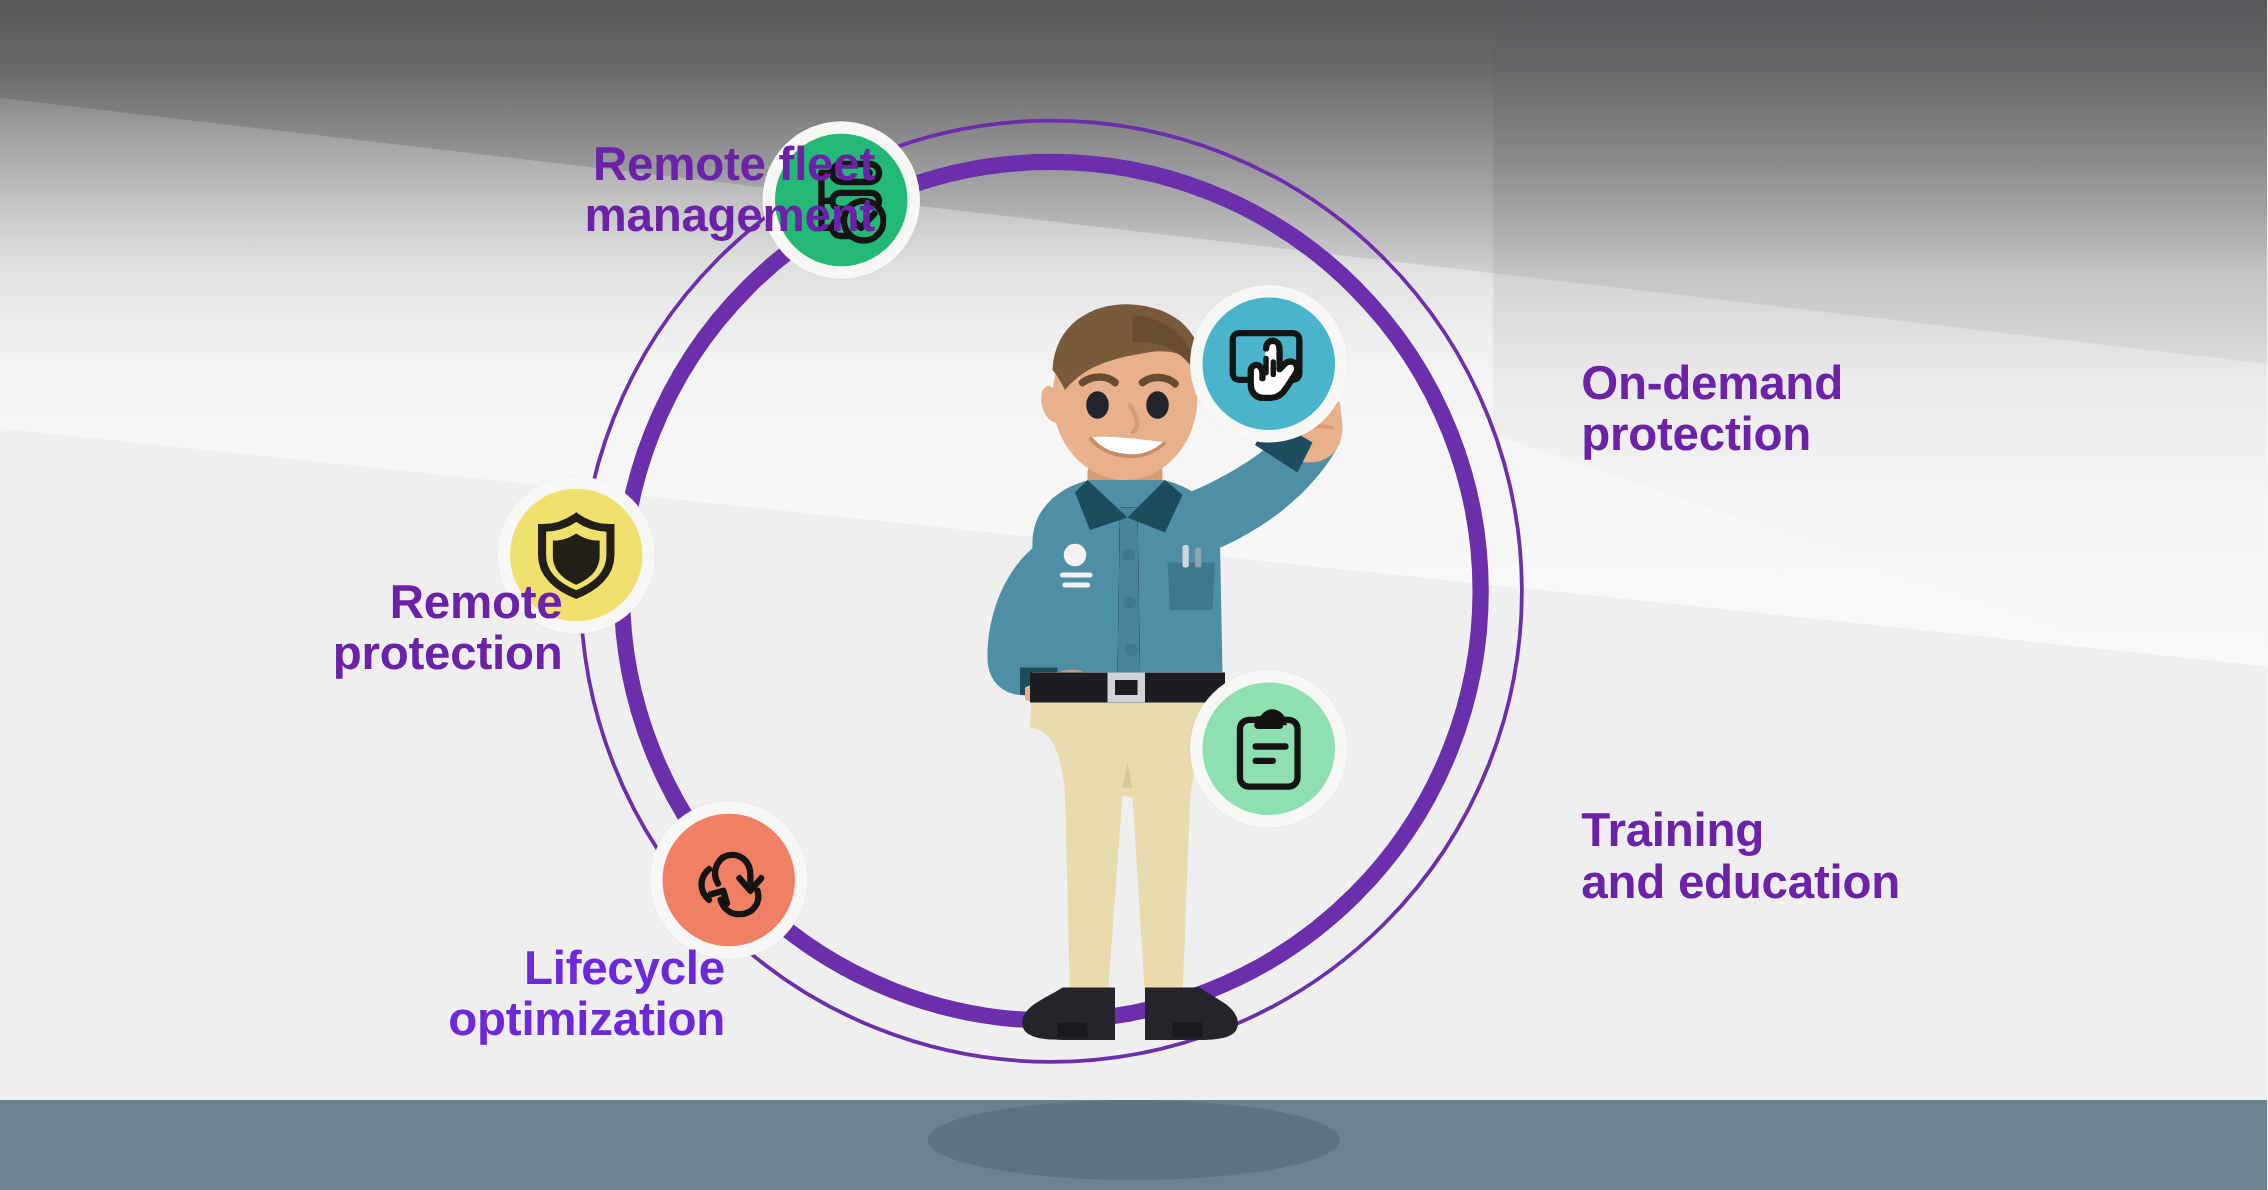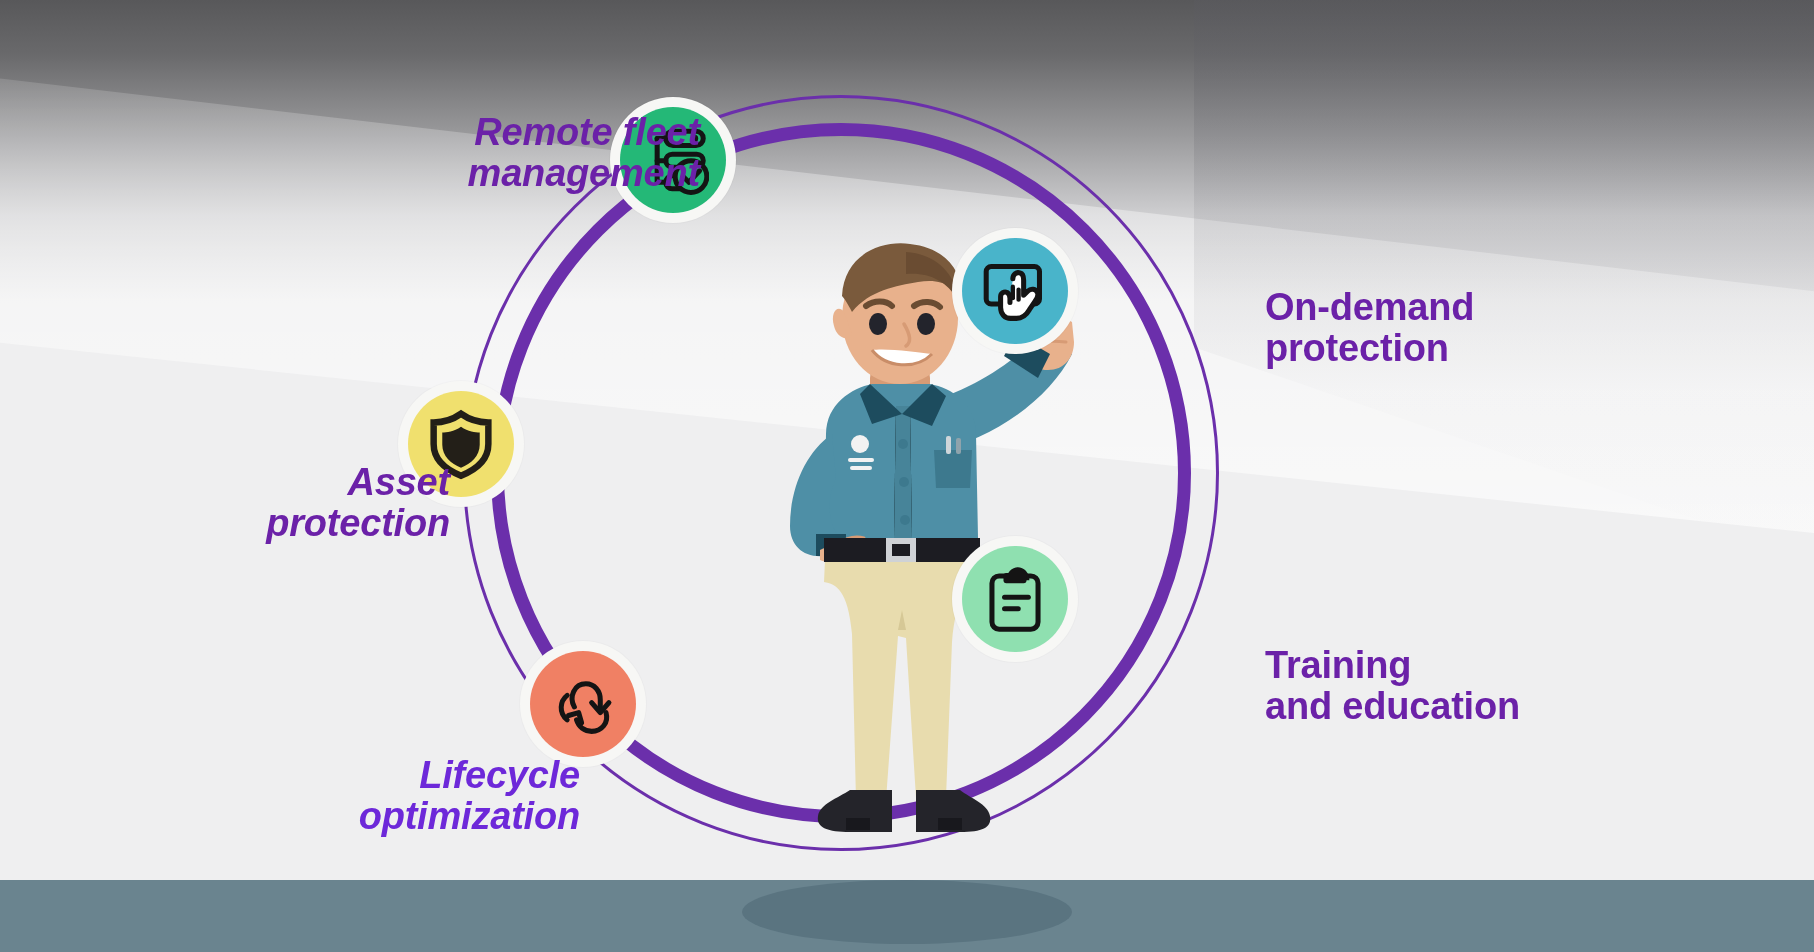--- a/index.html
+++ b/index.html
@@ -77,21 +77,21 @@
   
   .label{
     position:absolute;
     color:#6b21a8;
     font-weight:bold;
     font-size:38px;
     line-height:1.07;
     letter-spacing:-0.2px;
     white-space:pre-line;
   }
-  .label-right{text-align:right;font-style:italic;}
+  .label-right{text-align:right;}
   .label-left{text-align:left;}
 
   .lbl-fleet{left:300px;top:112px;width:400px;}
   .lbl-asset{left:160px;top:462px;width:290px;}
   .lbl-lifecycle{left:220px;top:755px;width:360px;}
   .lbl-ondemand{left:1265px;top:287px;width:420px;}
   .lbl-training{left:1265px;top:645px;width:440px;}
 </style>
 </head>
 <body>
@@ -241,16 +241,16 @@
 optimization</div>
 
   <div class="node node-asset">
     <div class="node-inner" style="background: rgb(240, 224, 110);">
       <svg class="node-icon" viewBox="0 0 100 100" xmlns="http://www.w3.org/2000/svg">
         <path d="M50 8 C 36 18 22 20 12 20 L 12 50 C 12 72 30 86 50 94 C 70 86 88 72 88 50 L 88 20 C 78 20 64 18 50 8 Z" fill="none" stroke="#231f18" stroke-width="9"></path>
         <path d="M50 26 C 40 33 30 34 24 34 L 24 51 C 24 67 36 77 50 83 C 64 77 76 67 76 51 L 76 34 C 70 34 60 33 50 26 Z" fill="#231f18"></path>
       </svg>
     </div>
   </div>
-  <div class="label label-right lbl-asset" style="color: rgb(107, 33, 168);">Asset
+  <div class="label label-right lbl-asset" style="color: rgb(107, 33, 168);">Remote
 protection</div>
 
 </div>
 
 </body></html>

